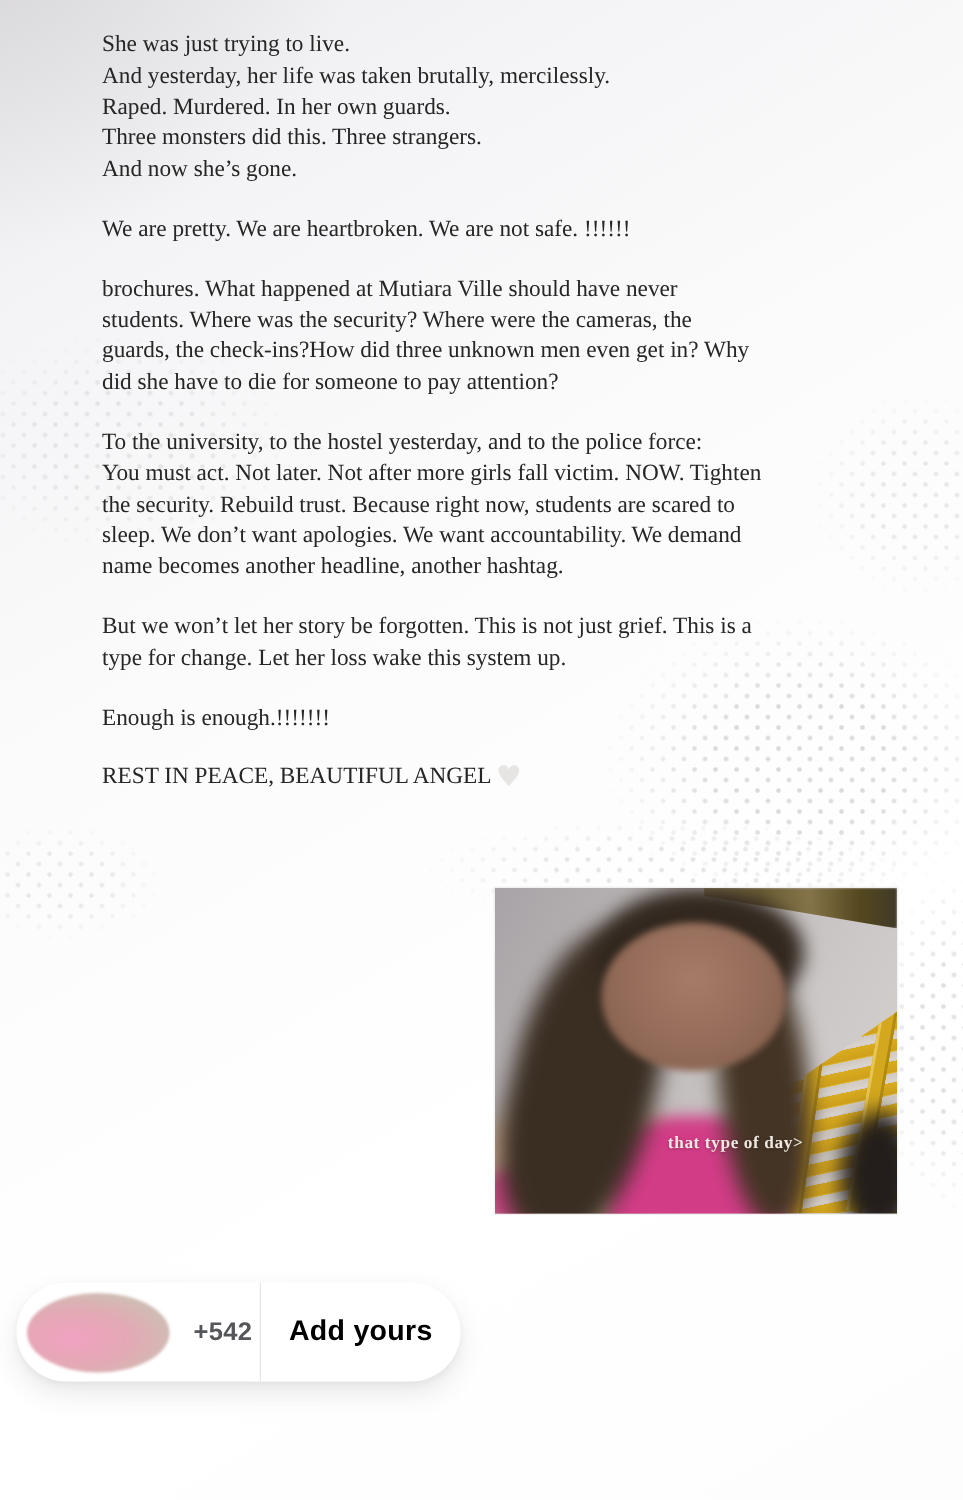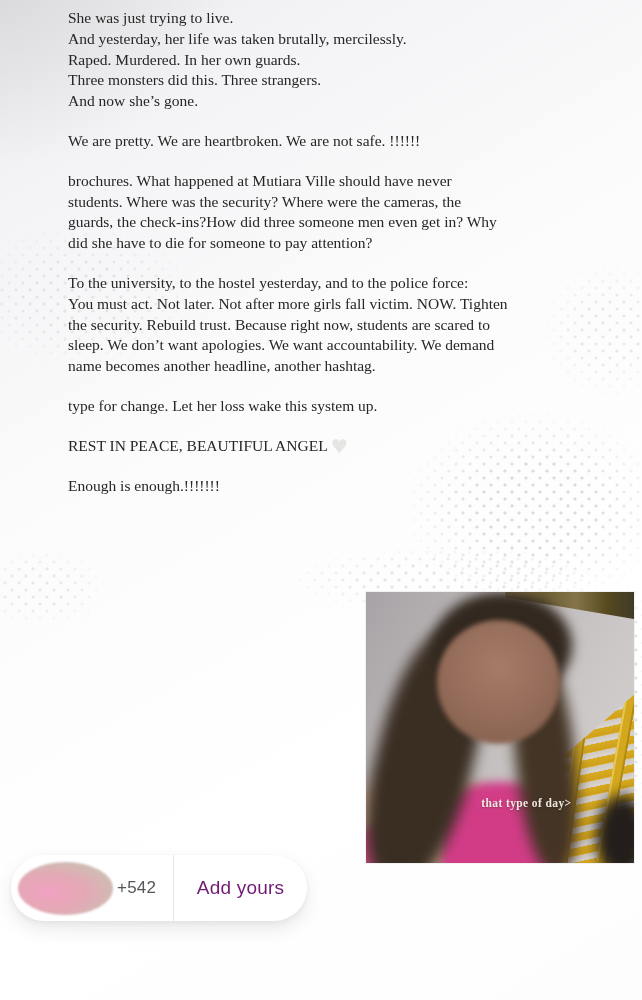--- a/index.html
+++ b/index.html
@@ -28,31 +28,31 @@
   .dots.d{left:580px;top:580px;width:110px;height:230px;opacity:.7;}
   .dots.e{left:280px;top:545px;width:330px;height:70px;opacity:.6;}
   .dots.f{left:-30px;top:548px;width:140px;height:80px;opacity:.5;}
 
   
   .story{
     position:absolute;left:68px;top:8px;width:530px;
     font-family:"Liberation Serif","DejaVu Serif",serif;
     font-size:15.5px;line-height:20.8px;color:#262626;
   }
-  .para{margin:0 0 19px 0;}
+  .para{margin:12px 0 19px 0;}
   .line{white-space:pre;}
   .heart{
     font-family:"DejaVu Sans",sans-serif;color:#e7e5e3;font-size:19px;
     vertical-align:-2px;margin-left:3px;text-shadow:0 0 1px rgba(0,0,0,0.06);
   }
 
   
   .photo{
-    position:absolute;left:330px;top:592px;width:268px;height:271px;
-    overflow:hidden;background:#c4bfc0;box-shadow:0 0 0 1px rgba(0,0,0,0.05);margin-left:36px;
+    position:absolute;left:330px;top:592px;width:268px;height:217px;
+    overflow:hidden;background:#c4bfc0;box-shadow:0 0 0 1px rgba(0,0,0,0.05);
   }
   .wall{position:absolute;inset:0;
     background:linear-gradient(118deg,#a8a3a6 0%,#bcb7b8 35%,#ccc8c7 68%,#d7d3d0 100%);}
   .frame-band{position:absolute;left:52%;right:0;top:0;height:27px;
     background:linear-gradient(90deg,#8a7850,#6d5f35 30%,#85744a 55%,#56491f 80%,#403a28);
     clip-path:polygon(0 0,100% 0,100% 100%,0 20%);filter:blur(.6px);}
   .fence{position:absolute;inset:0;
     clip-path:polygon(100% 38%,72% 62%,65% 100%,100% 100%);
     background:
       repeating-linear-gradient(168deg,
@@ -89,24 +89,24 @@
   .sticker{
     position:absolute;left:11px;top:855px;width:296px;height:66px;
     background:#ffffff;border-radius:33px;
     box-shadow:0 8px 18px rgba(70,70,85,0.12),0 2px 5px rgba(70,70,85,0.06);
     display:flex;align-items:stretch;
   }
   .stick-left{width:162px;display:flex;align-items:center;}
   .blob{width:95px;height:53px;margin-left:7px;border-radius:50%;
     background:radial-gradient(ellipse at 32% 58%,#f1a1c1 0%,#e3a9b4 42%,#cfbdb4 75%,#c9bfb7 100%);
     filter:blur(1.2px);flex:none;}
-  .count{margin-left:4px;font-size:17px;font-weight:normal;color:#55565a;letter-spacing:.2px;}
+  .count{margin-left:16px;font-size:17px;font-weight:bold;color:#55565a;letter-spacing:.2px;}
   .stick-right{flex:1;border-left:1.5px solid #e7e7ea;border-radius:0 33px 33px 0;
     display:flex;align-items:center;justify-content:center;}
-  .action{font-size:19px;font-weight:normal;color:#701a75;letter-spacing:.2px;text-align:right;}
+  .action{font-size:19px;font-weight:bold;color:#000000;letter-spacing:.2px;text-align:right;}
 </style>
 </head>
 <body>
 
 <div class="dots a"></div>
 <div class="dots b"></div>
 <div class="dots c"></div>
 <div class="dots d"></div>
 <div class="dots e"></div>
 <div class="dots f"></div>
@@ -118,38 +118,39 @@
     <div class="line">Raped. Murdered. In her own guards.</div>
     <div class="line">Three monsters did this. Three strangers.</div>
     <div class="line">And now she’s gone.</div>
   </div>
   <div class="para">
     <div class="line">We are pretty. We are heartbroken. We are not safe. !!!!!!</div>
   </div>
   <div class="para">
     <div class="line">brochures. What happened at Mutiara Ville should have never</div>
     <div class="line">students. Where was the security? Where were the cameras, the</div>
-    <div class="line">guards, the check-ins?How did three someone men even get in? Why</div>
+    <div class="line">guards, the check-ins?How did three unknown men even get in? Why</div>
     <div class="line">did she have to die for someone to pay attention?</div>
   </div>
   <div class="para">
     <div class="line">To the university, to the hostel yesterday, and to the police force:</div>
     <div class="line">You must act. Not later. Not after more girls fall victim. NOW. Tighten</div>
     <div class="line">the security. Rebuild trust. Because right now, students are scared to</div>
     <div class="line">sleep. We don’t want apologies. We want accountability. We demand</div>
     <div class="line">name becomes another headline, another hashtag.</div>
   </div>
   <div class="para">
+    <div class="line">But we won’t let her story be forgotten. This is not just grief. This is a</div>
     <div class="line">type for change. Let her loss wake this system up.</div>
   </div>
   <div class="para">
-    <div class="line"><span>REST IN PEACE, BEAUTIFUL ANGEL</span><span class="heart">♥</span></div>
+    <div class="line">Enough is enough.!!!!!!!</div>
   </div>
   <div class="para">
-    <div class="line">Enough is enough.!!!!!!!</div>
+    <div class="line"><span>REST IN PEACE, BEAUTIFUL ANGEL</span><span class="heart">♥</span></div>
   </div>
 </div>
 
 <div class="photo">
   <div class="wall"></div>
   <div class="frame-band"></div>
   <div class="fence">
     <div class="post p1"></div>
     <div class="post p2"></div>
   </div>

